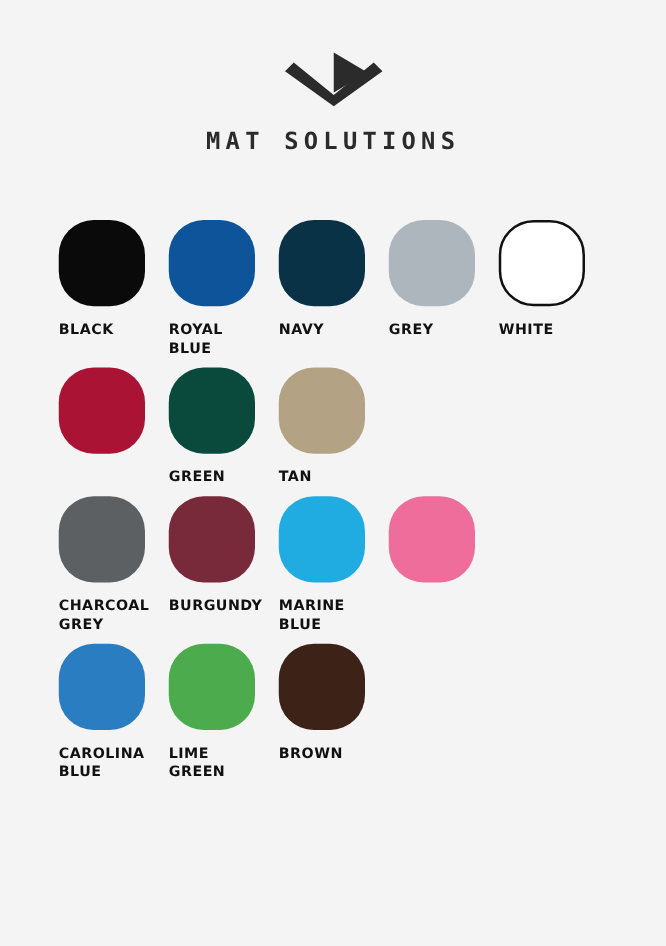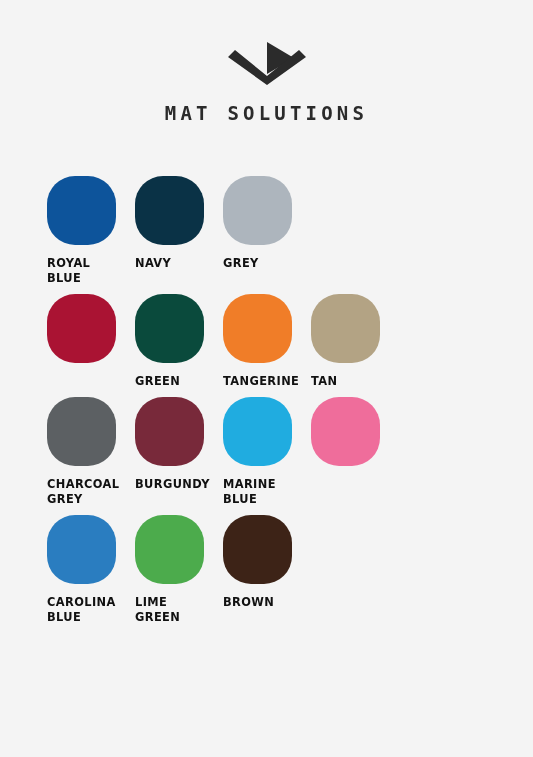--- a/index.html
+++ b/index.html
@@ -88,45 +88,49 @@
       <polygon points="4,17 11,10 43,36 75,10 82,17 43,45" fill="#2b2b2b"></polygon>
     </svg>
   </span>
   <div class="wordmark">MAT SOLUTIONS</div>
 </div>
 
 <div class="palette">
 
   <div class="swatch-row">
     <div class="swatch-cell">
+      <div class="chip" style="background: rgb(10, 10, 10);"></div>
+      <div class="chip-label">BLACK</div>
+    </div>
+    <div class="swatch-cell">
       <div class="chip" style="background: rgb(13, 84, 155);"></div>
       <div class="chip-label">ROYAL
 BLUE</div>
     </div>
     <div class="swatch-cell">
       <div class="chip" style="background: rgb(10, 50, 70);"></div>
       <div class="chip-label">NAVY</div>
     </div>
     <div class="swatch-cell">
       <div class="chip" style="background: rgb(173, 181, 189);"></div>
       <div class="chip-label">GREY</div>
     </div>
+    <div class="swatch-cell">
+      <div class="chip outlined" style="background: rgb(255, 255, 255);"></div>
+      <div class="chip-label">WHITE</div>
+    </div>
   </div>
 
   <div class="swatch-row">
     <div class="swatch-cell">
       <div class="chip" style="background: rgb(170, 19, 51);"></div>
     </div>
     <div class="swatch-cell">
       <div class="chip" style="background: rgb(10, 74, 60);"></div>
       <div class="chip-label">GREEN</div>
-    </div>
-    <div class="swatch-cell">
-      <div class="chip" style="background: rgb(240, 125, 40);"></div>
-      <div class="chip-label">TANGERINE</div>
     </div>
     <div class="swatch-cell">
       <div class="chip" style="background: rgb(179, 163, 132);"></div>
       <div class="chip-label">TAN</div>
     </div>
   </div>
 
   <div class="swatch-row">
     <div class="swatch-cell">
       <div class="chip" style="background: rgb(92, 96, 99);"></div>

